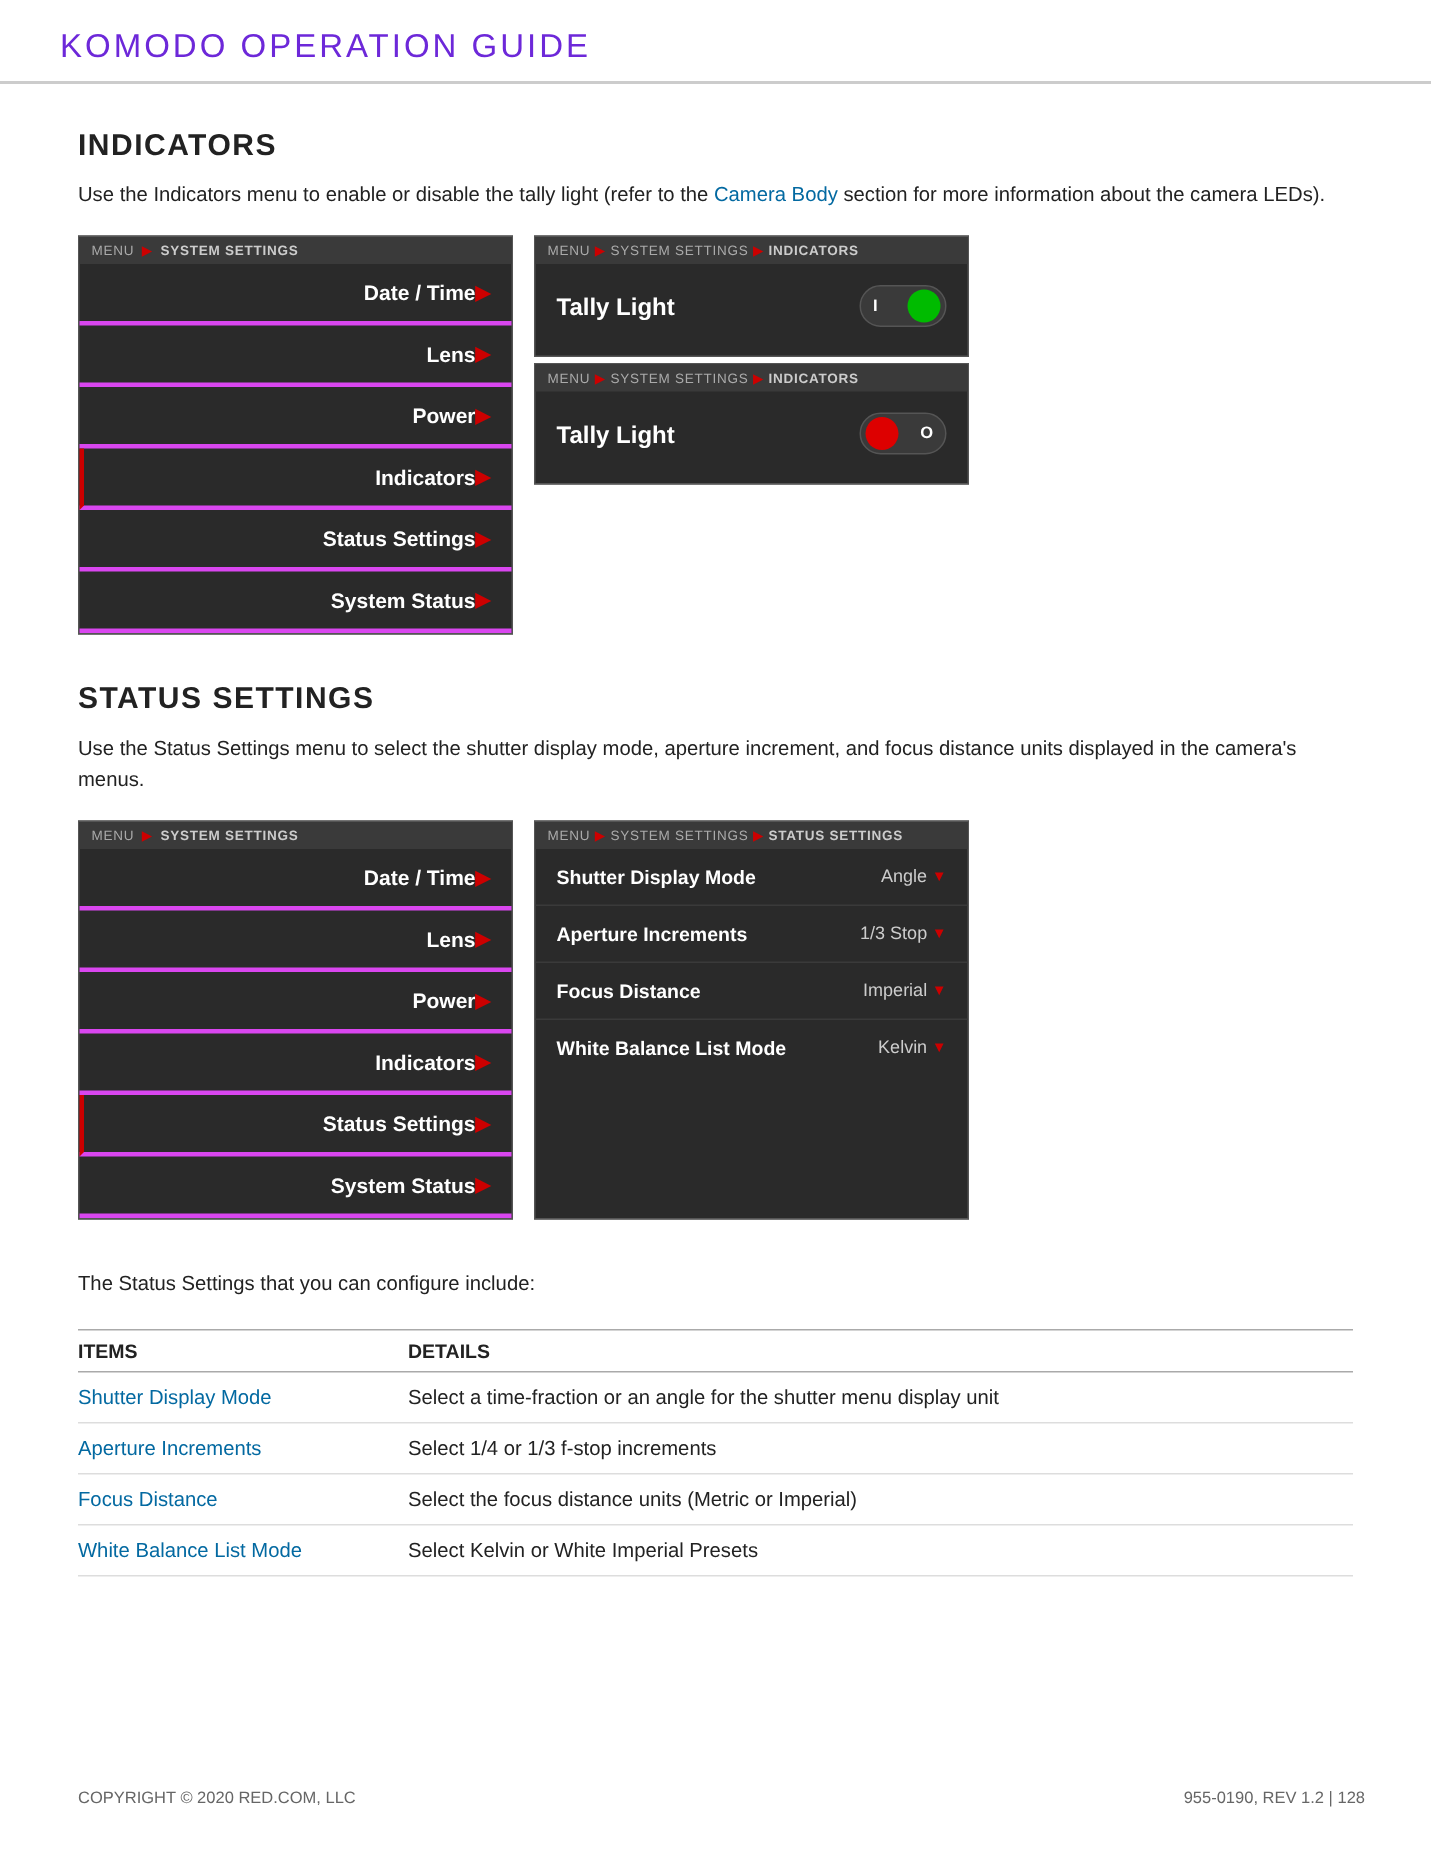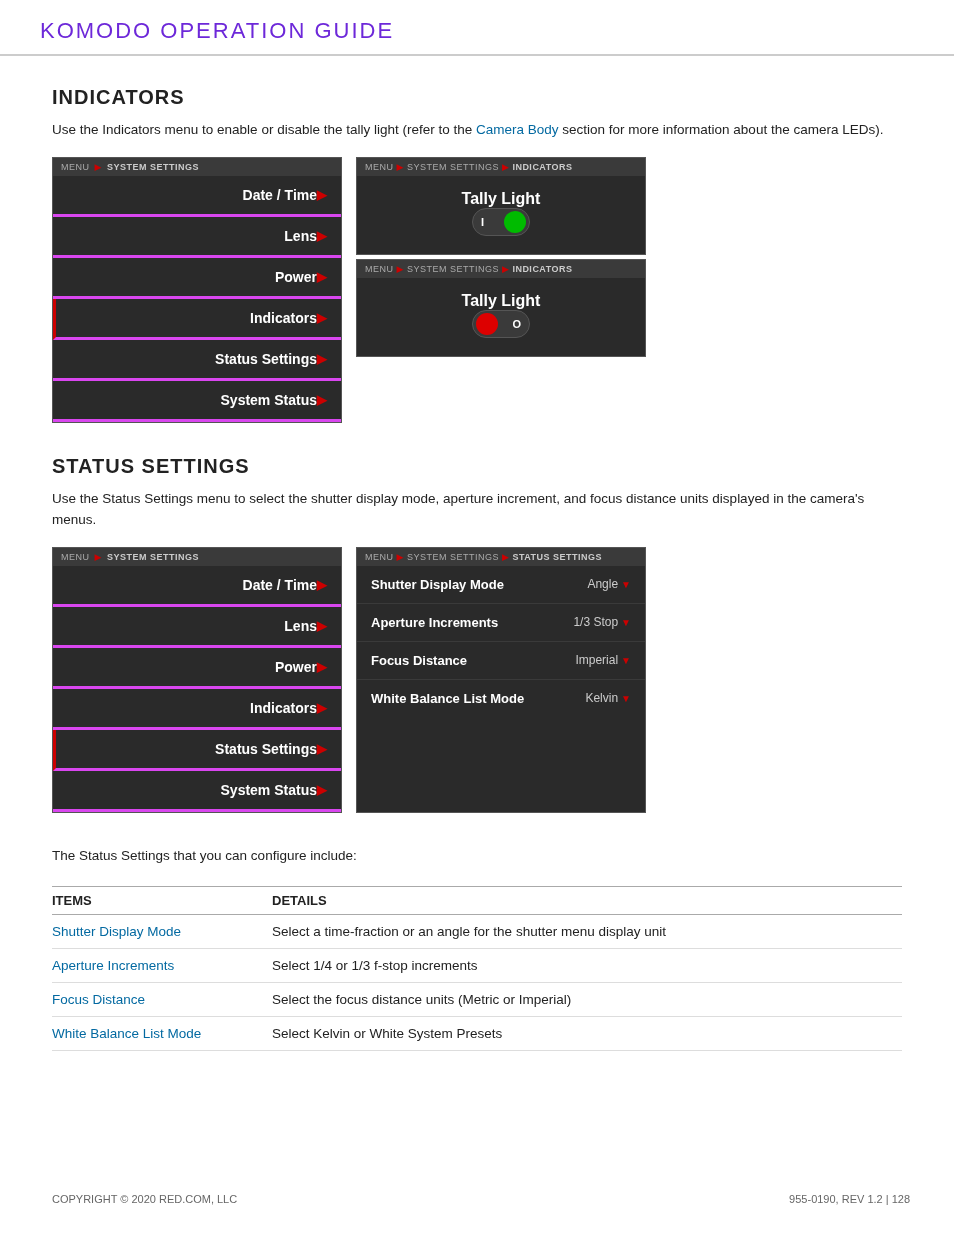--- a/index.html
+++ b/index.html
@@ -111,21 +111,20 @@
       text-transform: uppercase;
     }
     .tally-row {
       display: flex;
       align-items: center;
       justify-content: space-between;
       padding: 14px 14px;
       color: #fff;
       font-size: 16px;
       font-weight: bold;
-      flex-direction: column;
     }
 
     
     .toggle-on {
       display: inline-flex;
       align-items: center;
       width: 58px;
       height: 28px;
       background: #3a3a3a;
       border-radius: 14px;
@@ -420,21 +419,21 @@
         <tr>
           <td><span class="link-red">Aperture Increments</span></td>
           <td>Select 1/4 or 1/3 f-stop increments</td>
         </tr>
         <tr>
           <td><span class="link-red">Focus Distance</span></td>
           <td>Select the focus distance units (Metric or Imperial)</td>
         </tr>
         <tr>
           <td><span class="link-red">White Balance List Mode</span></td>
-          <td>Select Kelvin or White System Presets</td>
+          <td>Select Kelvin or White Imperial Presets</td>
         </tr>
       </tbody>
     </table>
   </div>
 
 </div>
 
 <div class="footer">
   <span>COPYRIGHT © 2020 RED.COM, LLC</span>
   <span>955-0190, REV 1.2  |  128</span>

